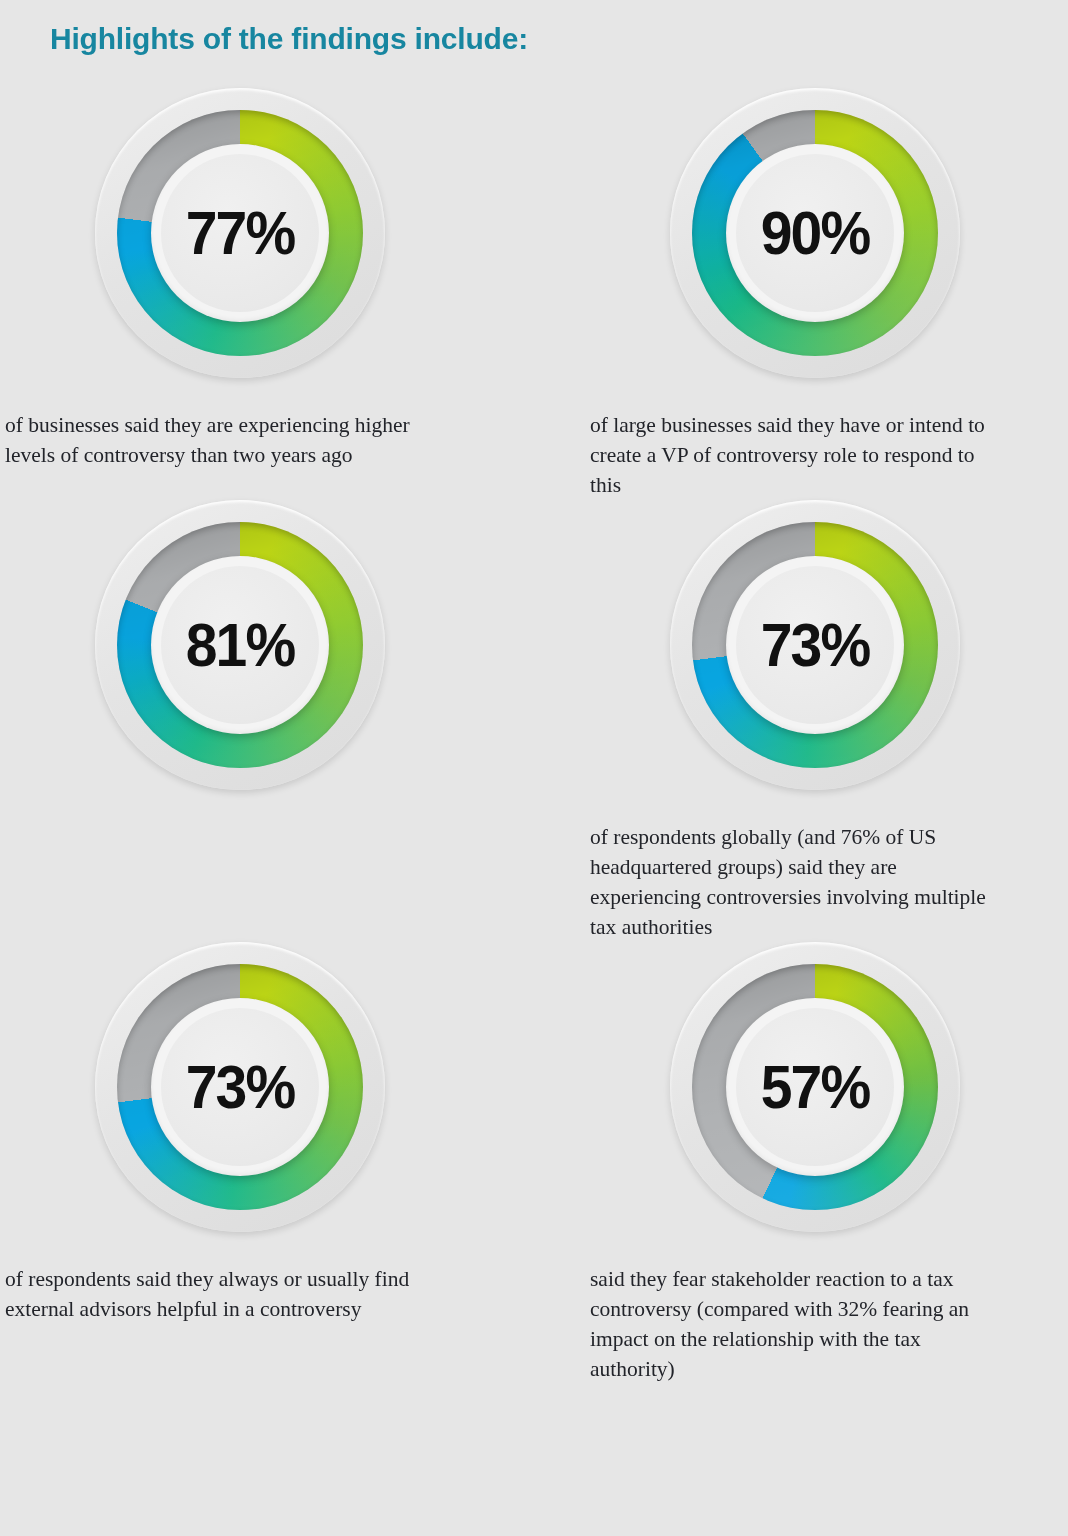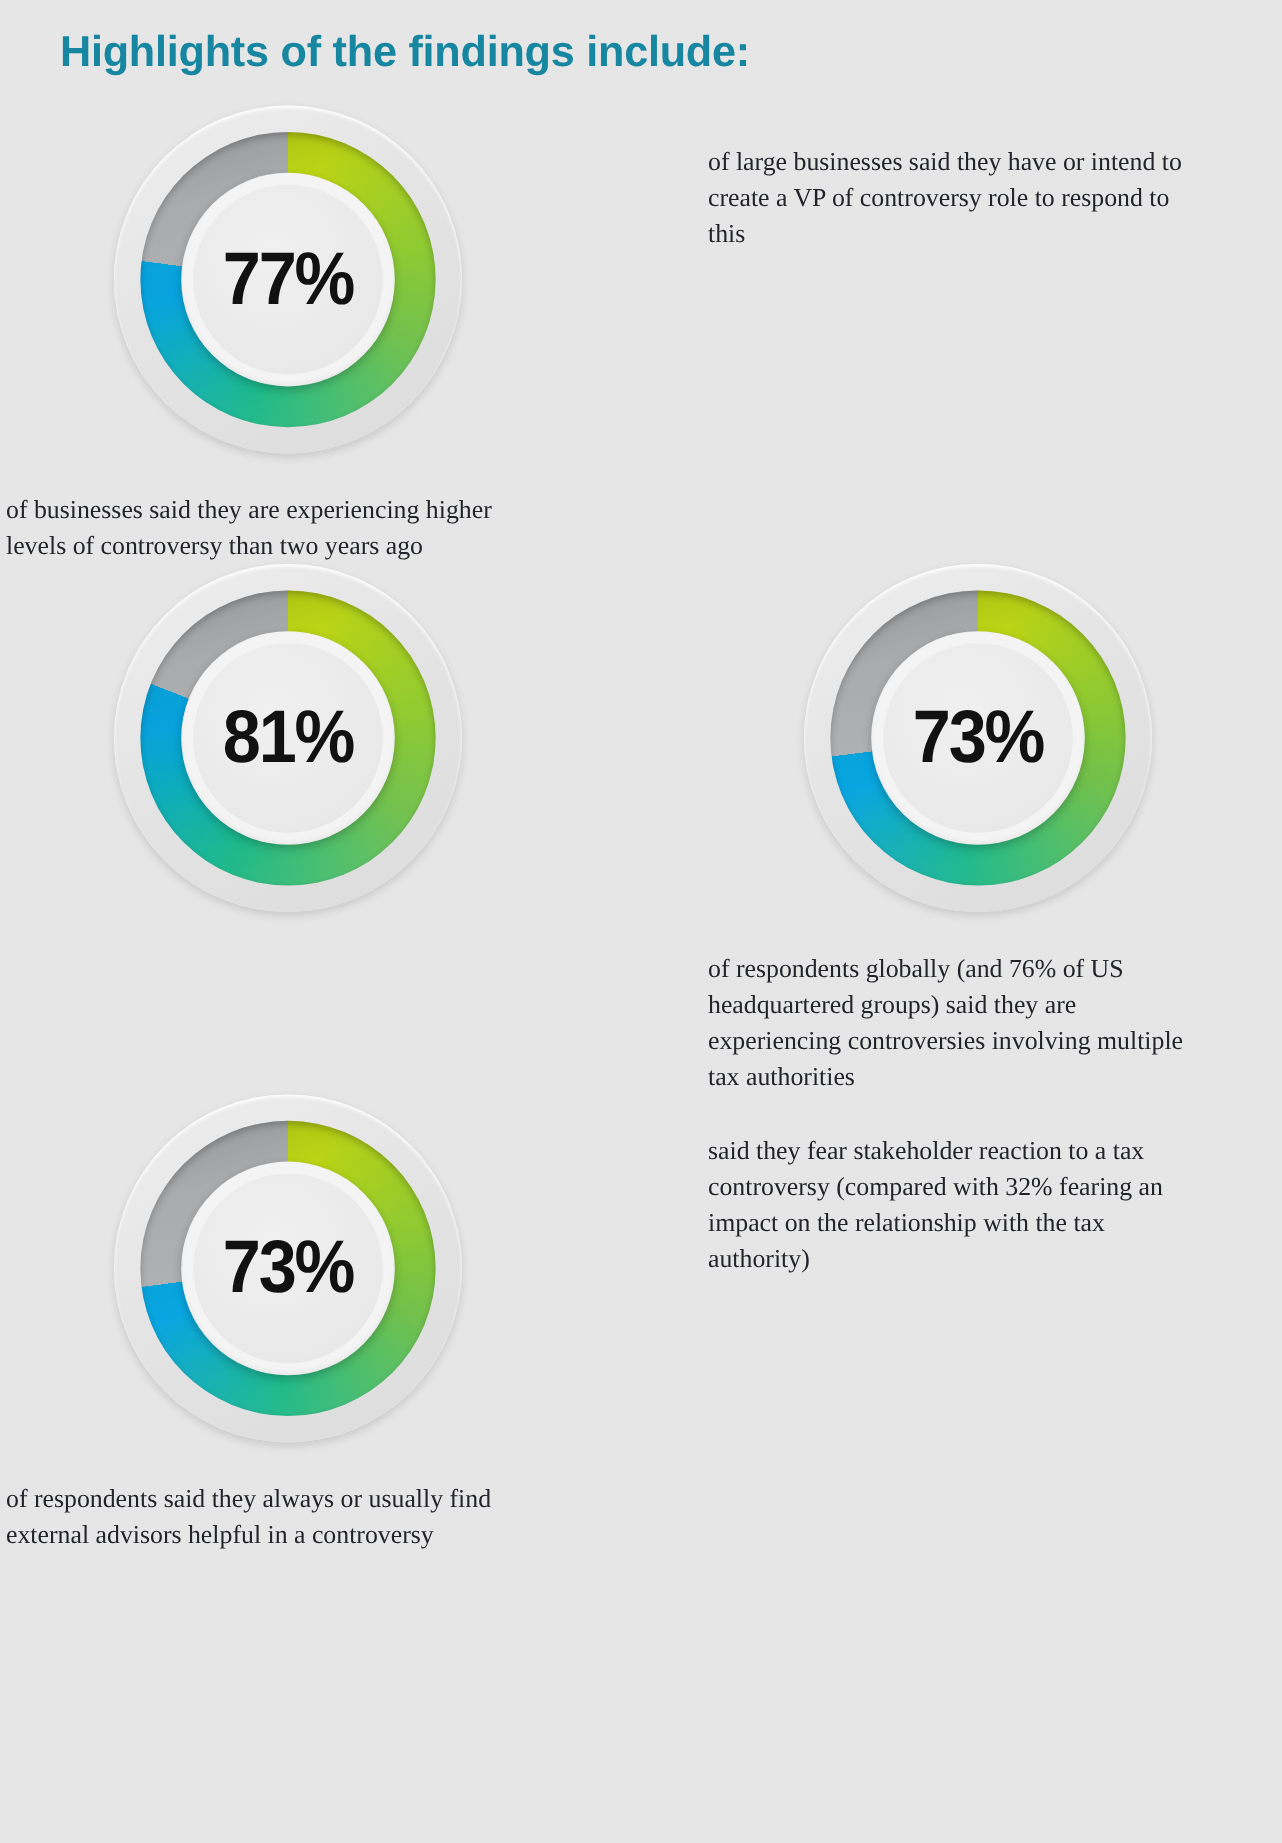--- a/index.html
+++ b/index.html
@@ -12,21 +12,21 @@
     background: #e6e6e6;
     font-family: "Liberation Sans", sans-serif;
     overflow: hidden;
     position: relative;
   }
 
   .page-title {
     position: absolute;
     left: 50px;
     top: 22px;
-    font-size: 36px;
+    font-size: 30px;
     font-weight: bold;
     color: #1786a0;
     letter-spacing: -0.2px;
   }
 
   .grid {
     position: absolute;
     left: 0;
     top: 88px;
     width: 1068px;
@@ -151,20 +151,29 @@
         <div class="donut-hub">
           <div class="donut-hub-inner">
             <span class="donut-value">77%</span>
           </div>
         </div>
       </div>
       <div class="stat-caption">of businesses said they are experiencing higher levels of controversy than two years ago</div>
     </div>
 
     <div class="stat-cell right">
+      <div class="donut-wrap">
+        <div class="donut-bezel"></div>
+        <div class="donut-ring" style="background: conic-gradient(rgb(195, 221, 22) 0deg, rgb(195, 221, 22) 19.44deg, rgb(108, 190, 69) 136.08deg, rgb(18, 181, 131) 226.8deg, rgb(8, 165, 224) 304.56deg, rgb(8, 165, 224) 324deg, rgb(176, 178, 180) 324deg, rgb(176, 178, 180) 360deg);"></div>
+        <div class="donut-hub">
+          <div class="donut-hub-inner">
+            <span class="donut-value">90%</span>
+          </div>
+        </div>
+      </div>
       <div class="stat-caption">of large businesses said they have or intend to create a VP of controversy role to respond to this</div>
     </div>
   </div>
 
   <div class="stat-row">
     <div class="stat-cell left">
       <div class="donut-wrap">
         <div class="donut-bezel"></div>
         <div class="donut-ring" style="background: conic-gradient(rgb(195, 221, 22) 0deg, rgb(195, 221, 22) 17.496deg, rgb(108, 190, 69) 122.472deg, rgb(18, 181, 131) 204.12deg, rgb(8, 165, 224) 274.104deg, rgb(8, 165, 224) 291.6deg, rgb(176, 178, 180) 291.6deg, rgb(176, 178, 180) 360deg);"></div>
         <div class="donut-hub">
@@ -197,17 +206,26 @@
         <div class="donut-hub">
           <div class="donut-hub-inner">
             <span class="donut-value">73%</span>
           </div>
         </div>
       </div>
       <div class="stat-caption">of respondents said they always or usually find external advisors helpful in a controversy</div>
     </div>
 
     <div class="stat-cell right">
+      <div class="donut-wrap">
+        <div class="donut-bezel"></div>
+        <div class="donut-ring" style="background: conic-gradient(rgb(195, 221, 22) 0deg, rgb(195, 221, 22) 12.312deg, rgb(108, 190, 69) 86.184deg, rgb(18, 181, 131) 143.64deg, rgb(8, 165, 224) 192.888deg, rgb(8, 165, 224) 205.2deg, rgb(176, 178, 180) 205.2deg, rgb(176, 178, 180) 360deg);"></div>
+        <div class="donut-hub">
+          <div class="donut-hub-inner">
+            <span class="donut-value">57%</span>
+          </div>
+        </div>
+      </div>
       <div class="stat-caption">said they fear stakeholder reaction to a tax controversy (compared with 32% fearing an impact on the relationship with the tax authority)</div>
     </div>
   </div>
 
 </div>
 
 </body></html>

